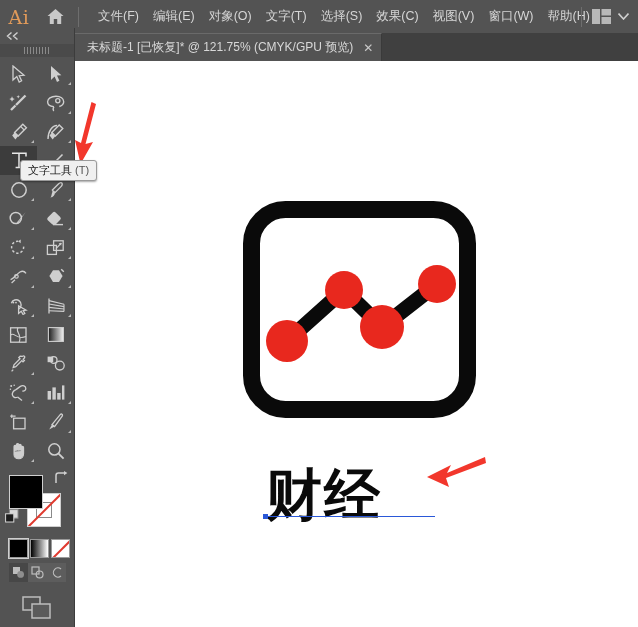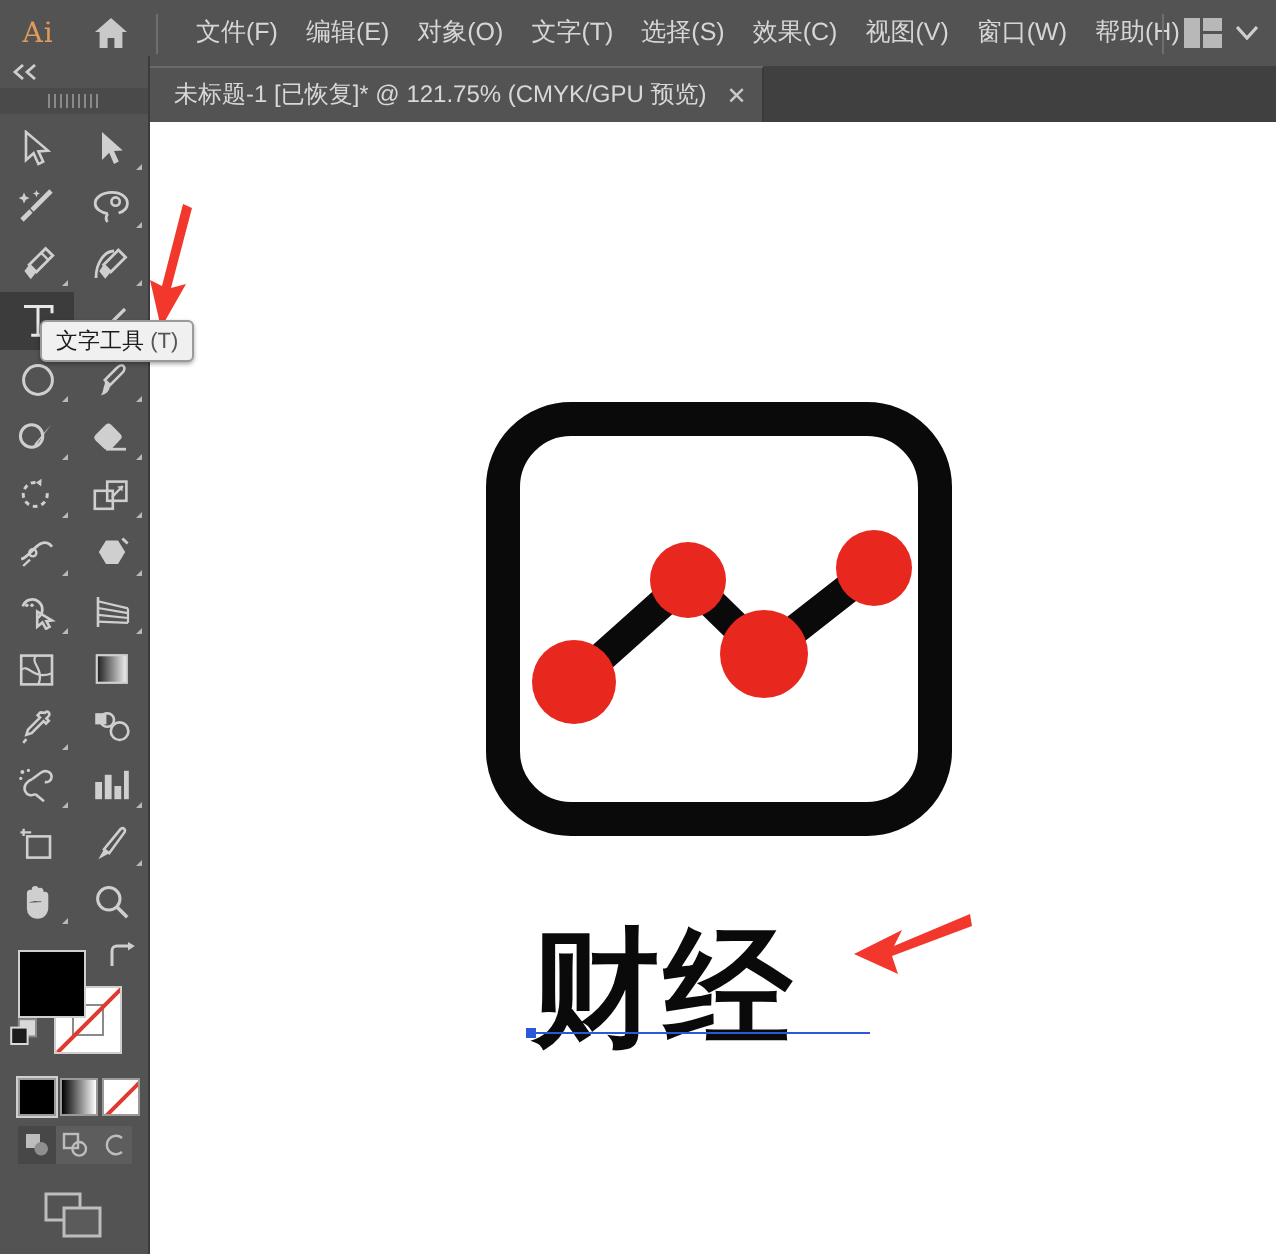--- a/index.html
+++ b/index.html
@@ -11,21 +11,21 @@
   }
   #app{position:relative;width:638px;height:627px;}
 
   
   .menubar{
     position:absolute;left:0;top:0;width:638px;height:33px;
     background:#535353;display:flex;align-items:center;
   }
   .ai-logo{
     width:38px;height:33px;display:flex;align-items:center;justify-content:center;
-    color:#e09a5a;font-size:14px;letter-spacing:.5px;font-family:"DejaVu Serif",serif;
+    color:#e09a5a;font-size:19px;letter-spacing:.5px;font-family:"DejaVu Serif",serif;
   }
   .home-btn{
     width:34px;height:33px;display:flex;align-items:center;justify-content:center;
   }
   .vdiv{width:1px;height:20px;background:#6e6e6e;margin:0 6px;}
   .menu-items{display:flex;align-items:flex-start;margin-left:6px;}
   .menu-item{
     color:#d6d6d6;font-size:12.5px;padding:4px 7px;white-space:nowrap;cursor:default;
   }
   .menubar-right{
@@ -194,21 +194,21 @@
     <rect id="logo-frame" x="251.5" y="209.5" width="216" height="200" rx="34" ry="34" fill="none" stroke="#0a0a0a" stroke-width="17"></rect>
 
     <polyline id="logo-line" points="287,341 344,290 382,327 437,284" fill="none" stroke="#0a0a0a" stroke-width="15" stroke-linejoin="miter" stroke-linecap="butt"></polyline>
 
     <circle cx="287" cy="341" r="21" fill="#e8281e"></circle>
     <circle cx="344" cy="290" r="19" fill="#e8281e"></circle>
     <circle cx="382" cy="327" r="22" fill="#e8281e"></circle>
     <circle cx="437" cy="284" r="19" fill="#e8281e"></circle>
   </svg>
 
-  <div class="cjk-text" id="artwork-text" style="left: 266px; top: 455px; font-size: 64px; line-height: 80px; letter-spacing: 2px; color: rgb(10, 10, 10);">财经</div>
+  <div class="cjk-text" id="artwork-text" style="left: 266px; top: 455px; font-size: 56px; line-height: 80px; letter-spacing: 2px; color: rgb(10, 10, 10);">财经</div>
 
   <div class="baseline" id="text-baseline" style="left:265px;top:516px;width:170px;height:5px;">
     <div class="line" style="width: 170px; background: rgb(42, 88, 216);"></div>
     <div class="anchor" style="background: rgb(42, 88, 216);"></div>
   </div>
 
   <div class="toolbar">
 
     <div class="tb-collapse">
       <svg width="14" height="8" viewBox="0 0 14 8">

